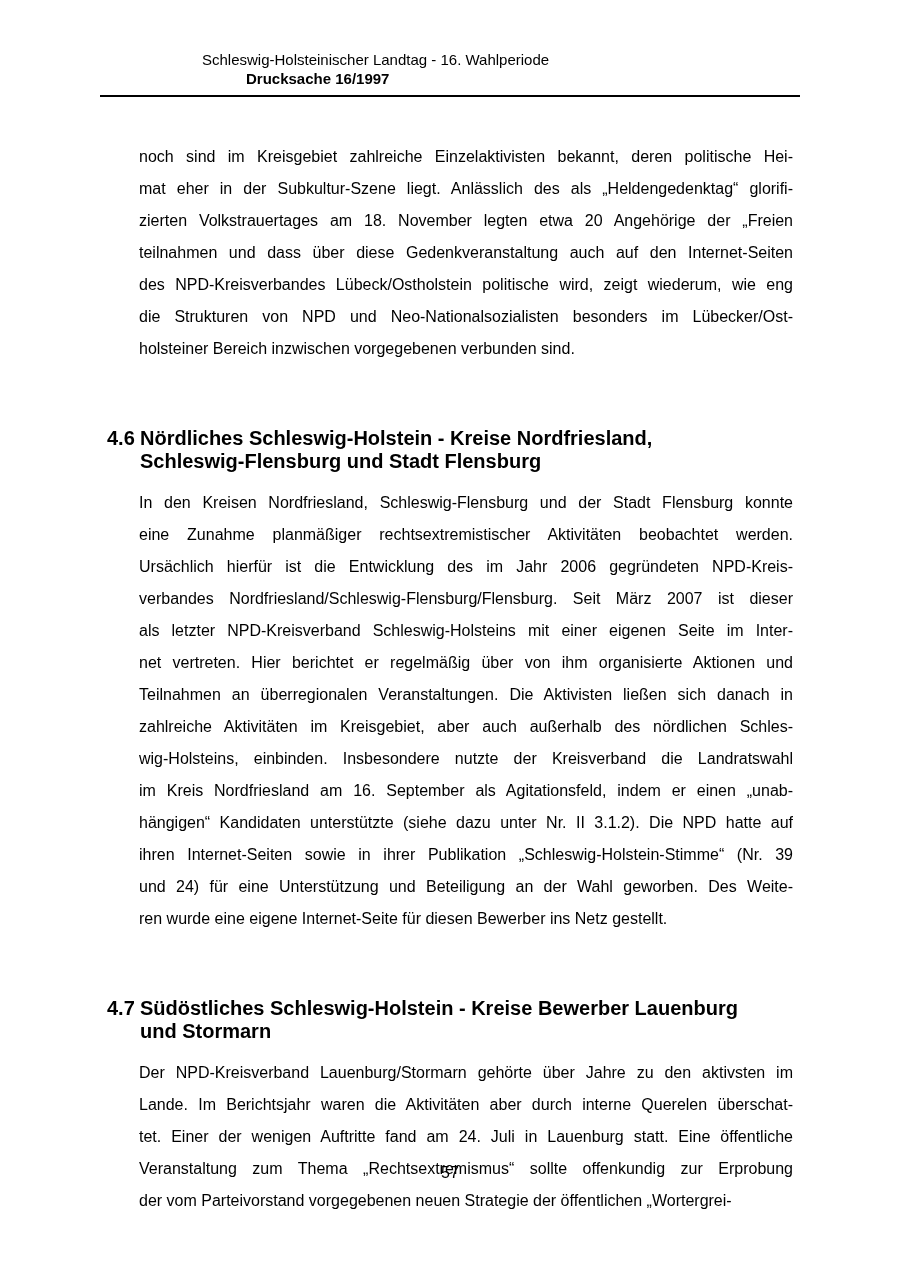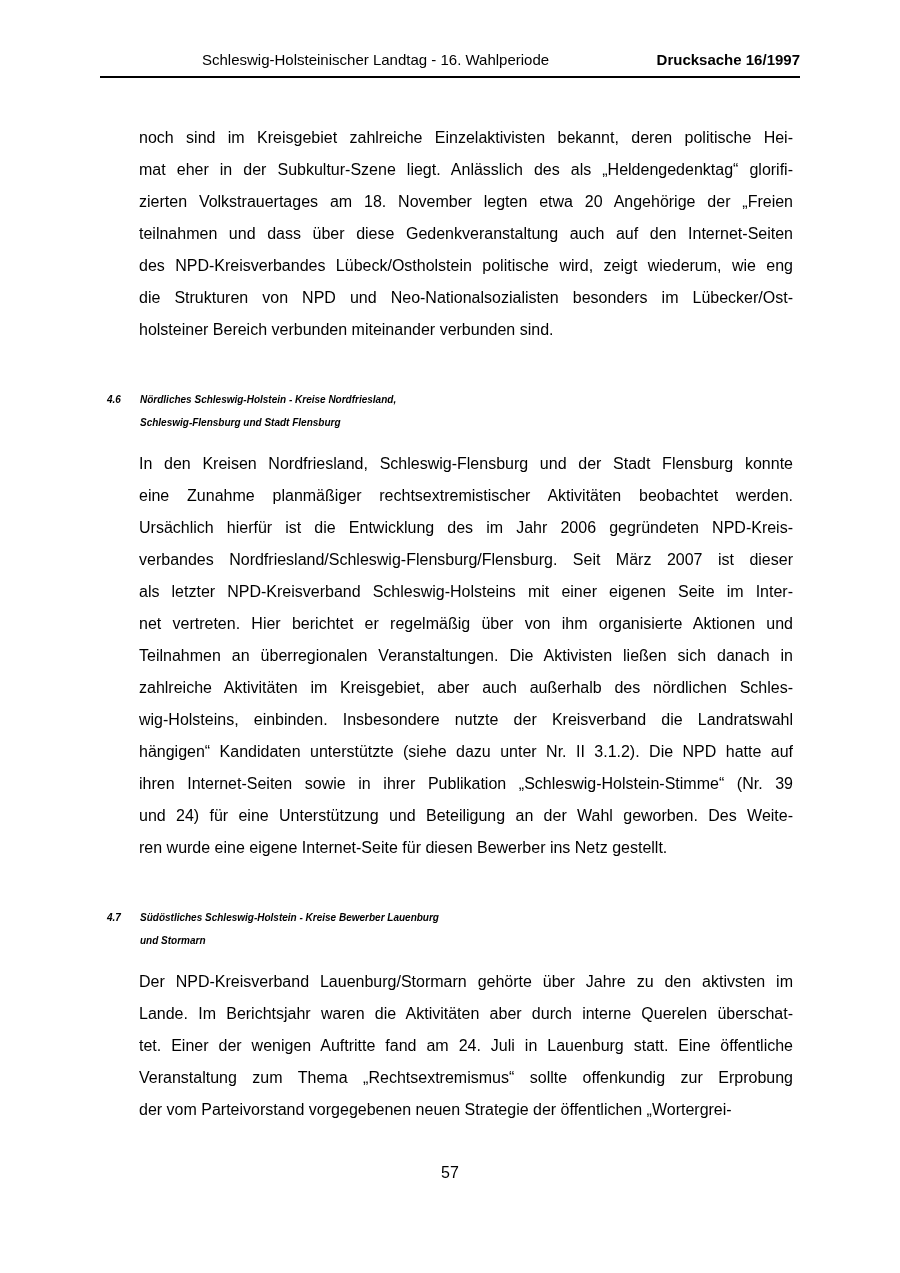--- a/index.html
+++ b/index.html
@@ -14,20 +14,21 @@
   }
 
   
   .doc-header { margin: 0 100px; padding-top: 50px; }
   .header-line {
     display: flex;
     justify-content: space-between;
     align-items: baseline;
     font-size: 15px;
     line-height: 19px;
+    flex-direction: column;
   }
   .header-left { margin-left: 102px; }
   .header-right { font-weight: bold; padding-left: 44px; }
   .header-rule {
     border: none;
     border-top: 2px solid #000000;
     margin-top: 7px;
     height: 0;
   }
 
@@ -42,24 +43,23 @@
     text-align: justify;
     text-align-last: justify;
     white-space: normal;
     margin-left: 32px;
   }
   .para .line.last { text-align-last: left; }
 
   
   .section-heading {
     display: flex;
-    margin-top: 42px;
+    margin-top: 62px;
     font-weight: bold;
-    font-style: italic;
-    font-size: 10px;
+    font-size: 20px;
     line-height: 23px;
   }
   .heading-number { width: 33px; flex: none; }
   .heading-text .line { text-align: right; text-align-last: left; }
 
   .para { margin-top: 14px; }
   .para.first { margin-top: 0; }
 
   
   .doc-footer {
@@ -87,41 +87,42 @@
 
   <main class="doc-body">
 
     <div class="para first">
         <div class="line">noch sind im Kreisgebiet zahlreiche Einzelaktivisten bekannt, deren politische Hei-</div>
         <div class="line">mat eher in der Subkultur-Szene liegt. Anlässlich des als „Heldengedenktag“ glorifi-</div>
         <div class="line">zierten Volkstrauertages am 18. November legten etwa 20 Angehörige der „Freien</div>
         <div class="line">teilnahmen und dass über diese Gedenkveranstaltung auch auf den Internet-Seiten</div>
         <div class="line">des NPD-Kreisverbandes Lübeck/Ostholstein politische wird, zeigt wiederum, wie eng</div>
         <div class="line">die Strukturen von NPD und Neo-Nationalsozialisten besonders im Lübecker/Ost-</div>
-        <div class="line last">holsteiner Bereich verbunden miteinander verbunden sind.</div>
+        <div class="line last">holsteiner Bereich inzwischen vorgegebenen verbunden sind.</div>
       </div>
 
     <div class="section-heading">
       <span class="heading-number">4.6</span>
       <span class="heading-text">
           <div class="line">Nördliches Schleswig-Holstein - Kreise Nordfriesland,</div>
           <div class="line last">Schleswig-Flensburg und Stadt Flensburg</div>
         </span>
     </div>
 
     <div class="para">
         <div class="line">In den Kreisen Nordfriesland, Schleswig-Flensburg und der Stadt Flensburg konnte</div>
         <div class="line">eine Zunahme planmäßiger rechtsextremistischer Aktivitäten beobachtet werden.</div>
         <div class="line">Ursächlich hierfür ist die Entwicklung des im Jahr 2006 gegründeten NPD-Kreis-</div>
         <div class="line">verbandes Nordfriesland/Schleswig-Flensburg/Flensburg. Seit März 2007 ist dieser</div>
         <div class="line">als letzter NPD-Kreisverband Schleswig-Holsteins mit einer eigenen Seite im Inter-</div>
         <div class="line">net vertreten. Hier berichtet er regelmäßig über von ihm organisierte Aktionen und</div>
         <div class="line">Teilnahmen an überregionalen Veranstaltungen. Die Aktivisten ließen sich danach in</div>
         <div class="line">zahlreiche Aktivitäten im Kreisgebiet, aber auch außerhalb des nördlichen Schles-</div>
         <div class="line">wig-Holsteins, einbinden. Insbesondere nutzte der Kreisverband die Landratswahl</div>
+        <div class="line">im Kreis Nordfriesland am 16. September als Agitationsfeld, indem er einen „unab-</div>
         <div class="line">hängigen“ Kandidaten unterstützte (siehe dazu unter Nr. II 3.1.2). Die NPD hatte auf</div>
         <div class="line">ihren Internet-Seiten sowie in ihrer Publikation „Schleswig-Holstein-Stimme“ (Nr. 39</div>
         <div class="line">und 24) für eine Unterstützung und Beteiligung an der Wahl geworben. Des Weite-</div>
         <div class="line last">ren wurde eine eigene Internet-Seite für diesen Bewerber ins Netz gestellt.</div>
       </div>
 
     <div class="section-heading">
       <span class="heading-number">4.7</span>
       <span class="heading-text">
           <div class="line">Südöstliches Schleswig-Holstein - Kreise Bewerber Lauenburg</div>

